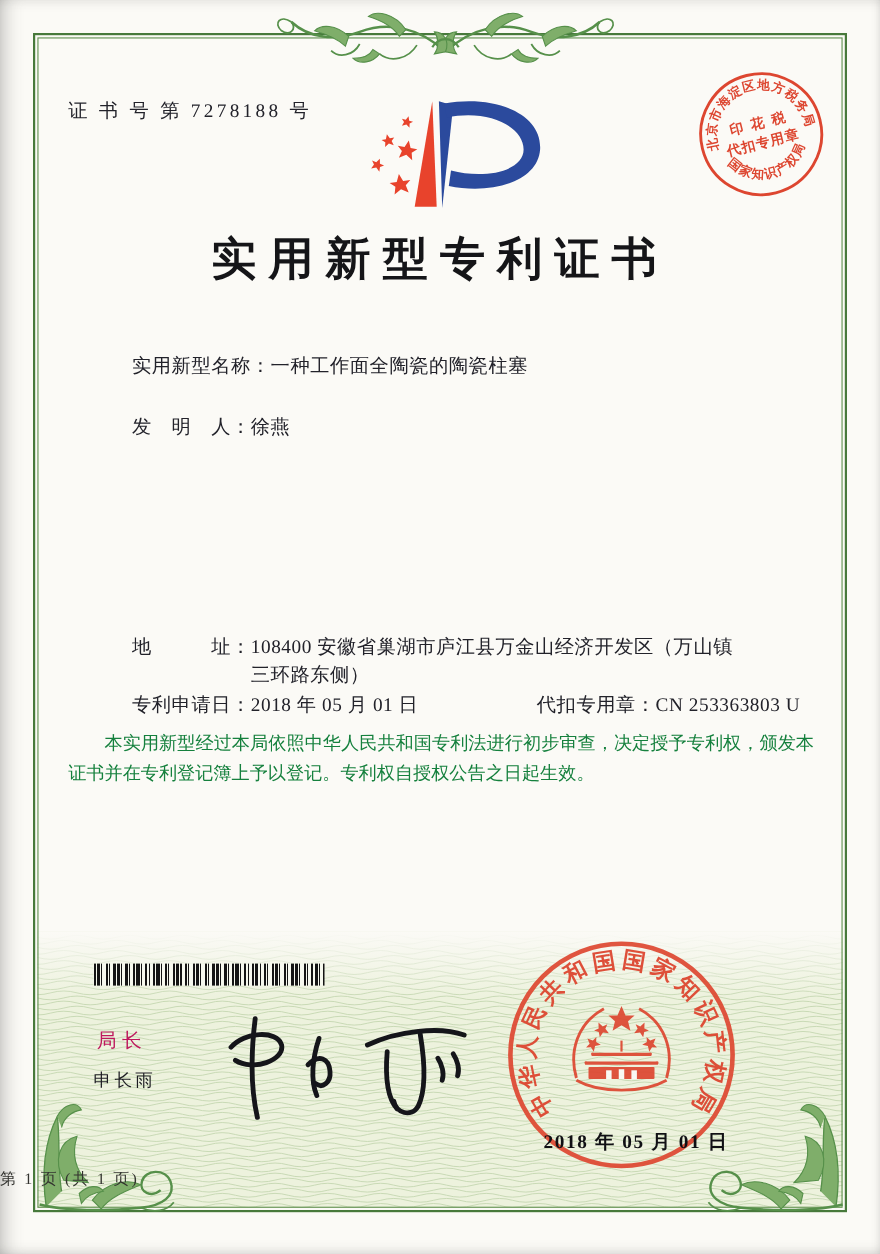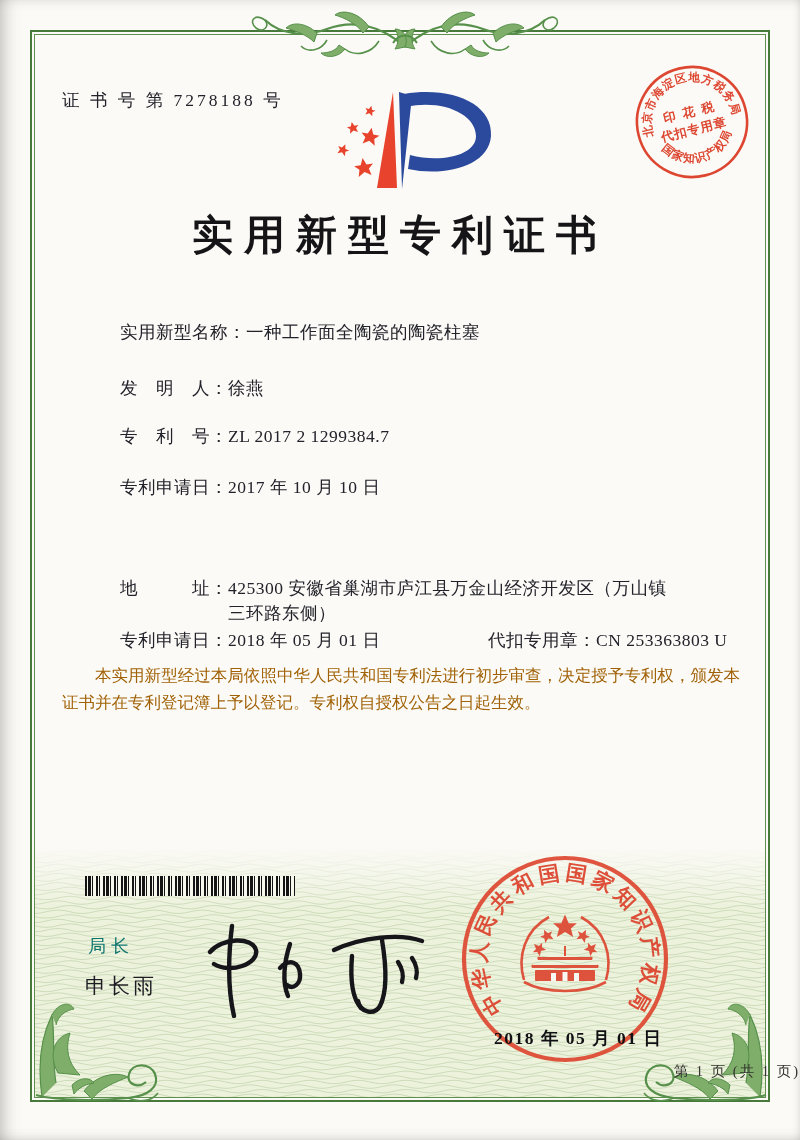--- a/index.html
+++ b/index.html
@@ -28,37 +28,37 @@
   .green-zone{position:absolute;left:34px;right:34px;bottom:42px;height:251px;background:#edf2dd;}
   .green-fade{position:absolute;left:34px;right:34px;top:847px;height:60px;background:linear-gradient(180deg,#fbfaf6 0,rgba(251,250,246,0) 100%);pointer-events:none;}
   .cert-no{position:absolute;left:62px;top:88px;font-size:17.5px;letter-spacing:3px;color:var(--ink);}
   .logo{position:absolute;left:320px;top:84px;}
   .title{position:absolute;left:0;top:208px;width:100%;text-align:center;font-size:41px;font-weight:bold;letter-spacing:11px;color:#151518;}
   .fields{position:absolute;left:85px;top:0;width:660px;height:700px;margin-left:35px;}
   .frow{position:absolute;left:0;font-size:17.5px;color:var(--ink);letter-spacing:.5px;}
   .flabel{display:inline-block;vertical-align:top;}
   .fvalue{display:inline-block;vertical-align:top;white-space:pre-line;max-width:480px;line-height:25px;}
   .grant-right{position:absolute;left:368px;top:0;white-space:nowrap;}
-  .bodytext{position:absolute;left:62px;top:663px;width:678px;color:#a16207;}
+  .bodytext{position:absolute;left:62px;top:663px;width:678px;color:#15803d;}
   .bodytext p{font-size:16.5px;line-height:26.5px;text-indent:2em;text-align:justify;}
   .barcode{
     position:absolute;left:85px;top:876px;width:210px;height:20px;
     background:repeating-linear-gradient(90deg,
       #141414 0 2px, #f6f8ee 2px 3px,
       #141414 3px 6px, #f6f8ee 6px 7px,
       #141414 7px 8px, #f6f8ee 8px 11px,
       #141414 11px 13px,#f6f8ee 13px 14px,
       #141414 14px 15px,#f6f8ee 15px 18px);
   }
-  .sig-title{position:absolute;left:88px;top:934px;font-size:18px;letter-spacing:5px;color:#0f766e;font-family:Liberation Serif, serif;}
-  .sig-name{position:absolute;left:85px;top:972px;font-size:21px;letter-spacing:3px;color:#1c1c22;font-family:"Liberation Sans","DejaVu Sans",sans-serif;}
+  .sig-title{position:absolute;left:88px;top:934px;font-size:18px;letter-spacing:5px;color:#be185d;font-family:Liberation Serif, serif;}
+  .sig-name{position:absolute;left:85px;top:972px;font-size:16px;letter-spacing:3px;color:#1c1c22;font-family:"Liberation Sans","DejaVu Sans",sans-serif;}
   .sig-svg{position:absolute;left:190px;top:898px;}
   .seal-svg{position:absolute;left:454px;top:848px;}
   .seal-date{position:absolute;left:494px;top:1026px;font-size:17.5px;letter-spacing:1.5px;color:#101014;font-weight:bold;}
-  .footer{position:absolute;left:0;top:1062px;width:100%;text-align:right;font-size:14.5px;letter-spacing:2px;color:#33332f;}
+  .footer{position:absolute;left:0;top:1062px;width:100%;text-align:left;font-size:14.5px;letter-spacing:2px;color:#33332f;}
   .tax-stamp{position:absolute;left:622px;top:52px;transform:rotate(-14deg);}
   .orn-top{position:absolute;left:243px;top:5px;}
   .orn-bl{position:absolute;left:28px;top:999px;}
   .orn-br{position:absolute;left:602px;top:999px;}
   svg text{font-family:"Liberation Serif","DejaVu Serif",serif;}
 </style>
 </head>
 <body>
 
 <div class="page">
@@ -175,28 +175,22 @@
 
   <div class="title">实用新型专利证书</div>
 
   <div class="fields">
     <div class="frow" style="top:320px">
       <span class="flabel">实用新型名称：</span><span class="fvalue">一种工作面全陶瓷的陶瓷柱塞</span>
     </div>
     <div class="frow" style="top:376px">
       <span class="flabel">发　明　人：</span><span class="fvalue">徐燕</span>
     </div>
-    <div class="frow" style="top:424px">
-      <span class="flabel">专　利　号：</span><span class="fvalue">ZL 2017 2 1299384.7</span>
-    </div>
-    <div class="frow" style="top:475px">
-      <span class="flabel">专利申请日：</span><span class="fvalue">2017 年 10 月 10 日</span>
-    </div>
     <div class="frow" style="top:576px">
-      <span class="flabel">地　　　址：</span><span class="fvalue">425300 安徽省巢湖市庐江县万金山经济开发区（万山镇
+      <span class="flabel">地　　　址：</span><span class="fvalue">108400 安徽省巢湖市庐江县万金山经济开发区（万山镇
 三环路东侧）</span>
     </div>
     <div class="frow" style="top:628px;width:660px">
       <span class="flabel">专利申请日：</span><span>2018 年 05 月 01 日</span>
       <span class="grant-right">
         <span>代扣专用章：</span><span>CN 253363803 U</span>
       </span>
     </div>
   </div>
 

